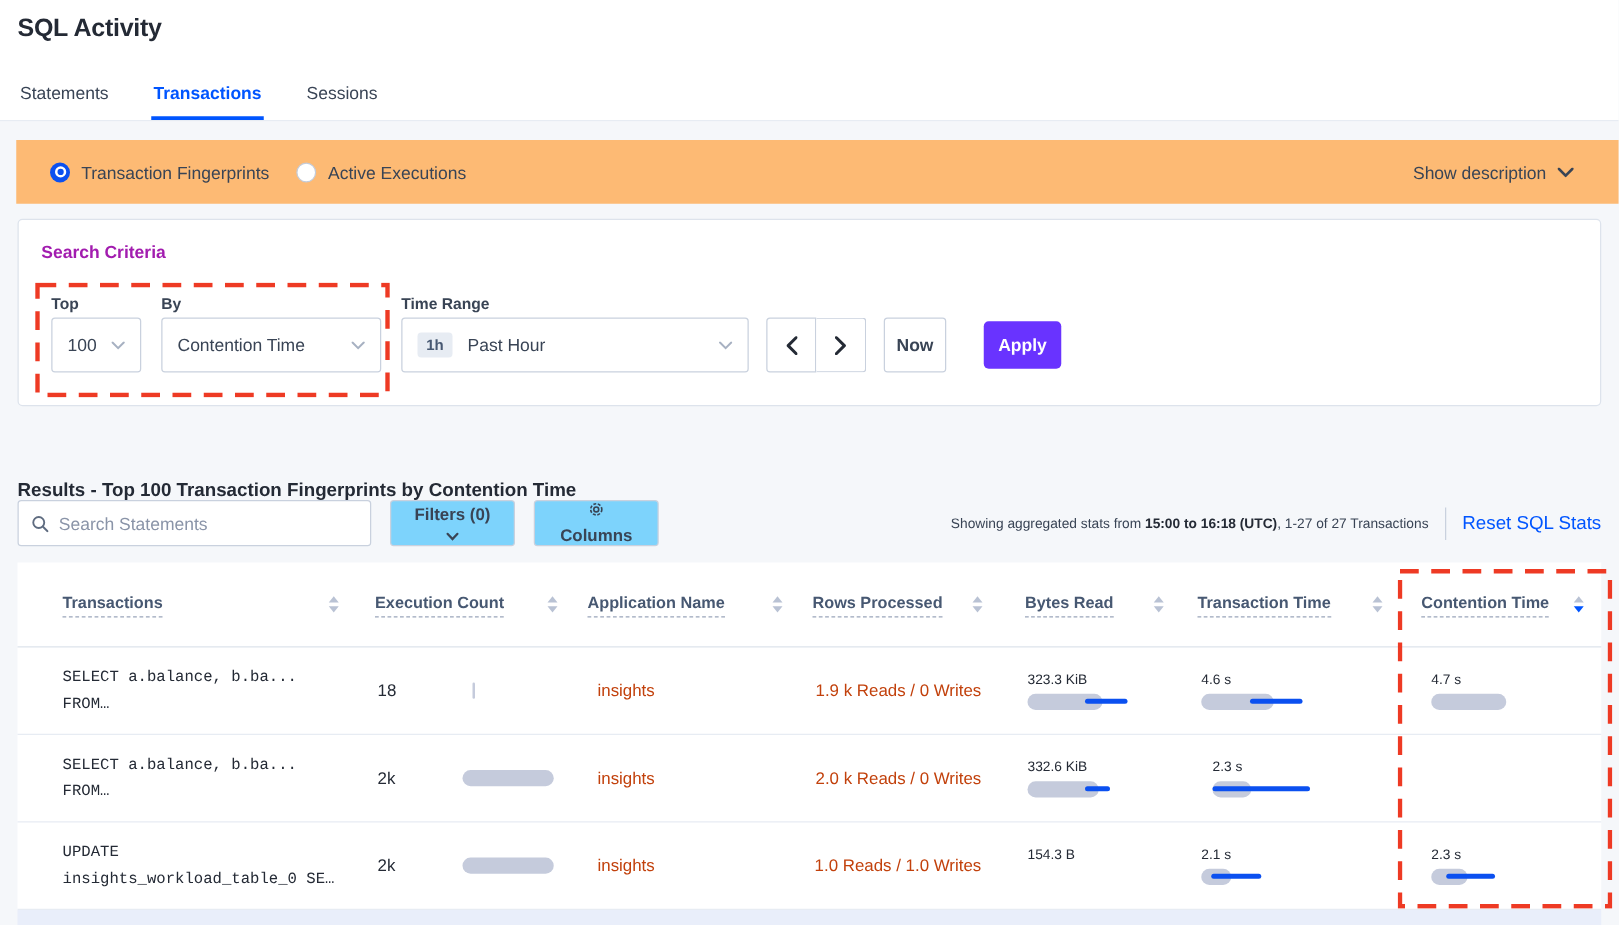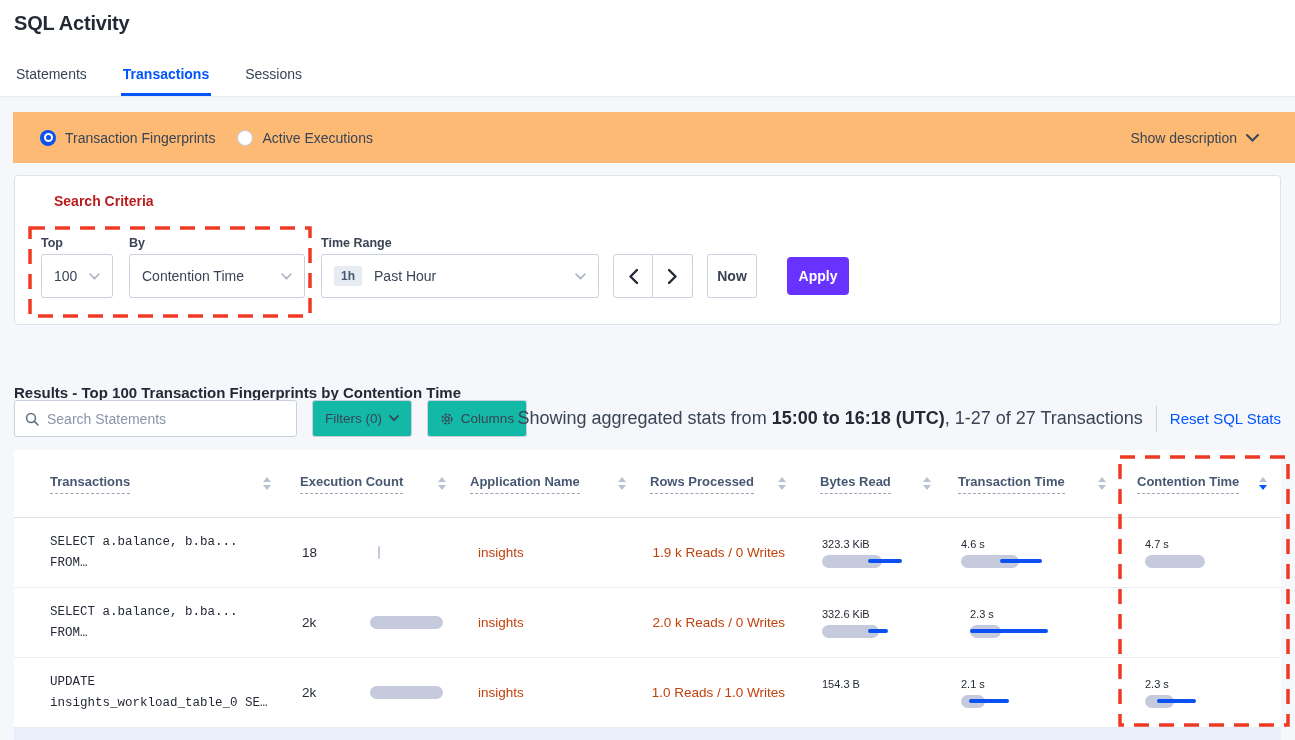--- a/index.html
+++ b/index.html
@@ -20,43 +20,43 @@
   .radio-opt + .radio-opt { margin-left:22px; }
   .radio-dot { width:16px; height:16px; border-radius:50%; background:#0b50f0; position:relative; flex:0 0 auto; }
   .radio-dot::after { content:""; position:absolute; inset:3.5px; border-radius:50%; background:#fff; z-index:0; }
   .radio-dot::before { content:""; position:absolute; inset:5.5px; border-radius:50%; background:#0b50f0; z-index:1; }
   .radio-empty { width:16px; height:16px; border-radius:50%; background:#fff; border:1px solid #c4cbd8; flex:0 0 auto; }
   .radio-label { font-size:14px; color:#394455; }
   .show-desc { position:absolute; right:36px; top:0; height:51px; display:flex; align-items:center; gap:9px; cursor:pointer; font-size:14px; color:#394455; }
 
   
   .criteria-card { position:absolute; left:14px; top:175px; width:1267px; height:150px; background:#fff; border:1px solid #dde3ec; border-radius:4px; }
-  .criteria-heading { position:absolute; left:18px; top:17px; font-size:14px; font-weight:bold; color:#b91c1c;margin-left:21px; }
+  .criteria-heading { position:absolute; left:18px; top:17px; font-size:14px; font-weight:bold; color:#a21caf; }
   .field-label { position:absolute; font-size:12.5px; font-weight:bold; color:#394455; }
   .selectbox { position:absolute; height:44px; background:#fff; border:1px solid #c9d1de; border-radius:3px; display:flex; align-items:center; padding:0 12px; font-size:14px; color:#394455; cursor:pointer; }
   .selectbox .caret { margin-left:auto; }
   .badge-1h { background:#e7ecf3; color:#475872; font-size:12px; font-weight:bold; border-radius:3px; padding:3px 7px; margin-right:12px; }
   .navgroup { position:absolute; left:598px; top:78px; display:flex; }
   .navbtn { width:40px; height:44px; background:#fff; border:1px solid #c9d1de; display:flex; align-items:center; justify-content:center; cursor:pointer; }
   .navbtn.prev { border-radius:3px 0 0 3px; }
   .navbtn.next { border-radius:0 3px 3px 0; border-left:none; }
   .now-btn { position:absolute; left:692px; top:78px; width:50px; height:44px; background:#fff; border:1px solid #c9d1de; border-radius:3px; font-size:14px; font-weight:bold; color:#394455; cursor:pointer; font-family:inherit; }
   .apply-btn { position:absolute; left:772px; top:81px; width:62px; height:38px; background:#6933ff; border:none; border-radius:4px; color:#fff; font-size:14px; font-weight:bold; cursor:pointer; font-family:inherit; }
 
   
   .results-heading { position:absolute; left:14px; top:356px; font-size:15px; font-weight:bold; color:#242a35;margin-top:28px; }
   .controls-row { position:absolute; left:14px; top:400px; right:14px; height:37px; }
   .search-box { position:absolute; left:0; top:0; width:283px; height:37px; background:#fff; border:1px solid #c9d1de; border-radius:3px; display:flex; align-items:center; padding:0 10px; gap:8px; }
   .search-box input { border:none; outline:none; flex:1; font-size:14px; color:#394455; font-family:inherit; background:transparent; }
   .search-box input::placeholder { color:#8a94a8; }
-  .ctrl-btn { position:absolute; top:0; height:37px; background:#14b8a6; border:1px solid #c9d1de; border-radius:3px; display:flex; align-items:center; justify-content:center; gap:7px; font-size:13.5px; font-weight:normal; color:#394455; cursor:pointer; }
+  .ctrl-btn { position:absolute; top:0; height:37px; background:#7dd3fc; border:1px solid #c9d1de; border-radius:3px; display:flex; align-items:center; justify-content:center; gap:7px; font-size:13.5px; font-weight:bold; color:#394455; cursor:pointer;flex-direction:column; }
   .filters-btn { left:298px; width:100px; }
   .columns-btn { left:413px; width:100px; }
   .stats-area { position:absolute; right:0; top:0; height:37px; display:flex; align-items:center; }
-  .stats-text { font-size:18px; color:#394455; }
+  .stats-text { font-size:11px; color:#394455; }
   .stats-text b { color:#242a35; }
   .stats-divider { width:1px; height:26px; background:#c9d1de; margin:0 13px; }
   .reset-link { font-size:15px; color:#0055ff; cursor:pointer; }
 
   
   .table-card { position:absolute; left:14px; top:450px; width:1267px; height:278px; background:#fff; }
   .tgrid { display:grid; grid-template-columns:271px 175px 180px 160px 145px 175px 1fr; align-items:center; }
   .thead { height:68px; border-bottom:1px solid #dde3ec; }
   .th { display:flex; align-items:center; height:100%; font-size:13px; font-weight:bold; color:#475872; }
   .th .lbl { border-bottom:1.5px dashed #9aa5ba; padding-bottom:4px; cursor:pointer; }

